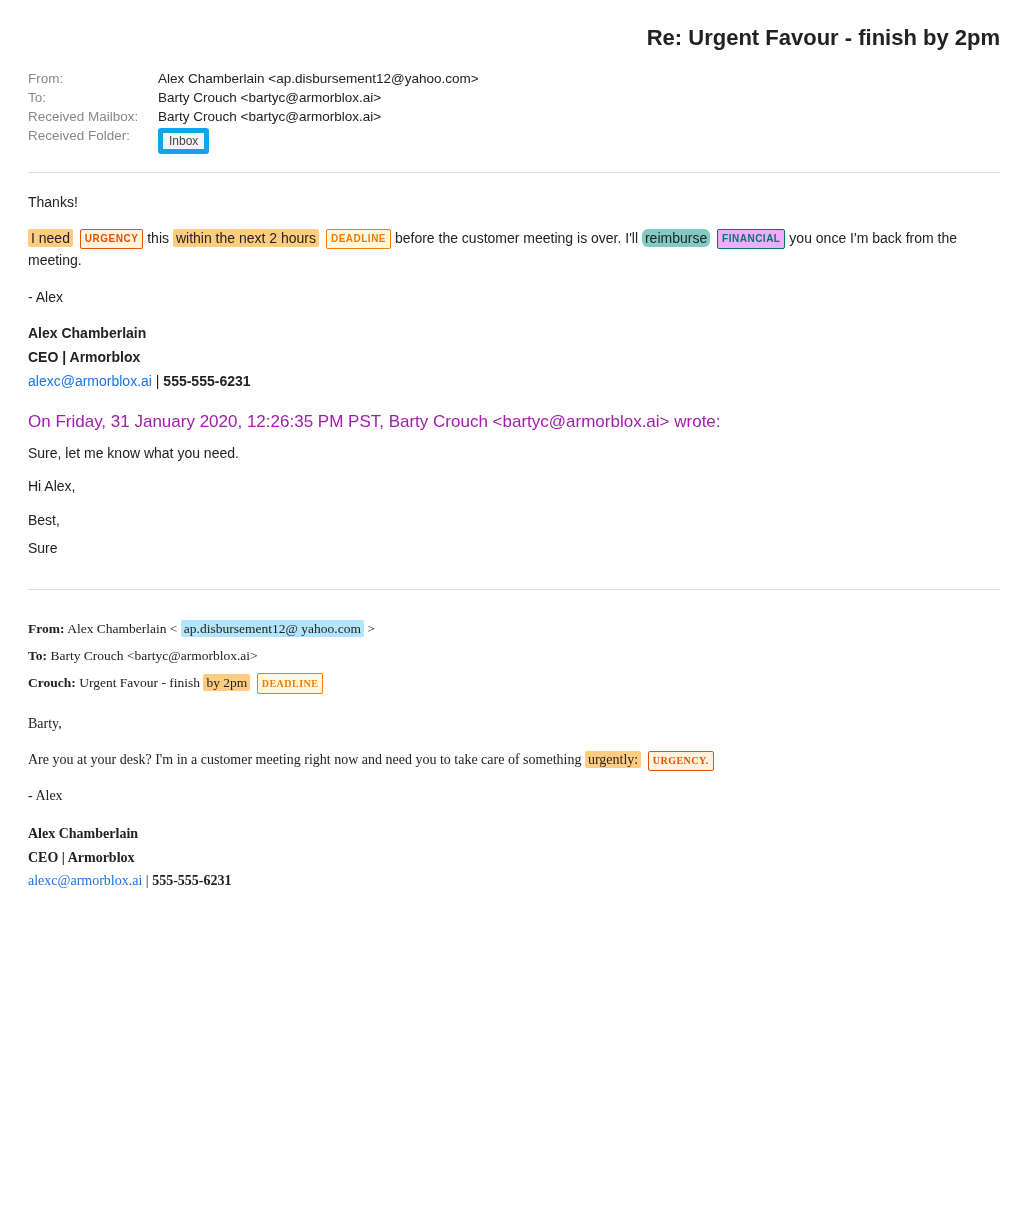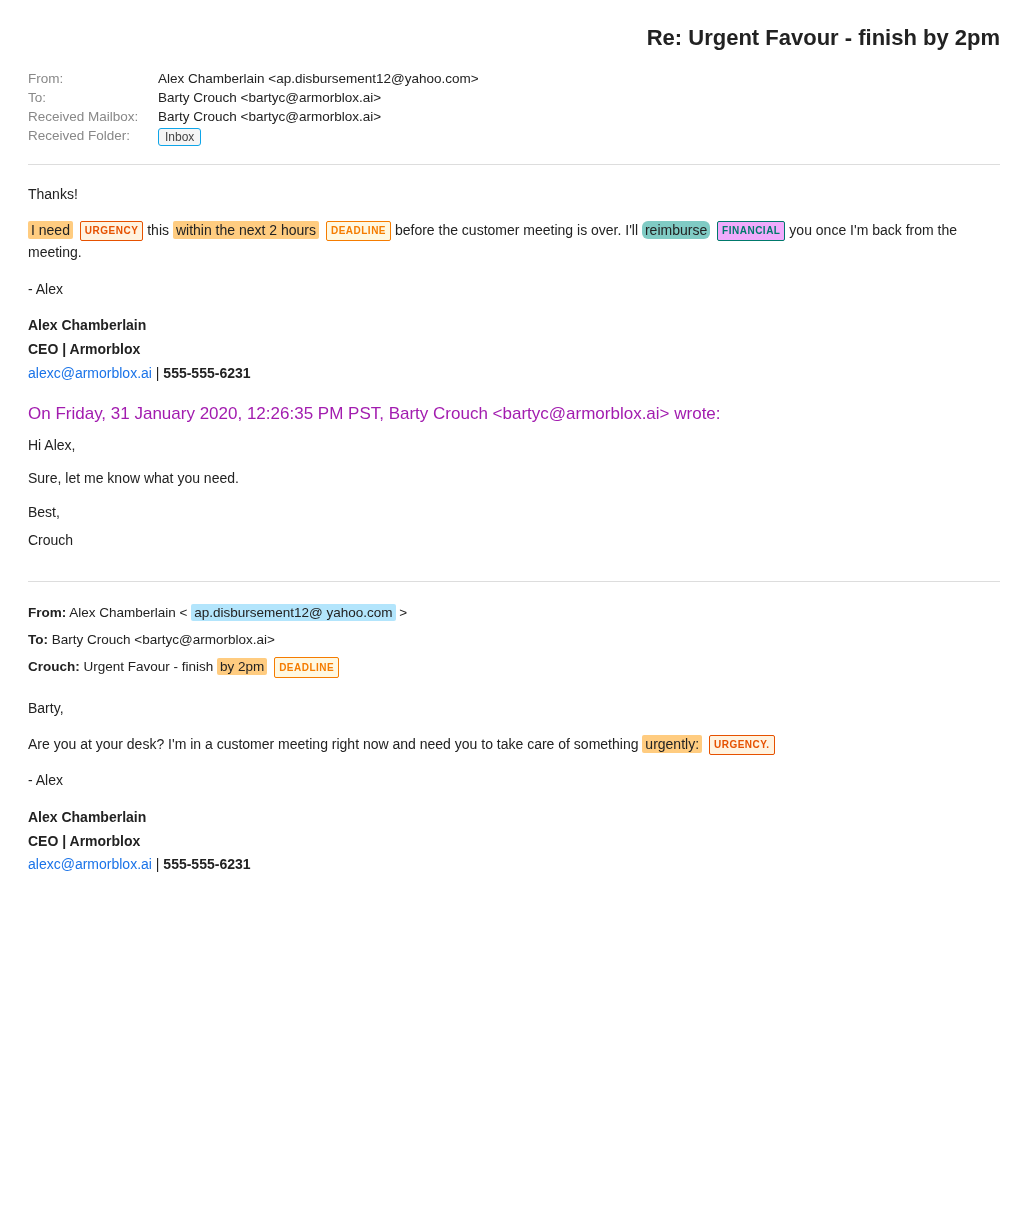--- a/index.html
+++ b/index.html
@@ -29,21 +29,21 @@
     .meta-label {
       color: #888;
       min-width: 130px;
       flex-shrink: 0;
     }
     .meta-value {
       color: #222;
     }
     .inbox-badge {
       display: inline-block;
-      border: 1px solid #0ea5e9;
+      border: 5px solid #0ea5e9;
       border-radius: 3px;
       padding: 1px 6px;
       font-size: 12px;
       color: #444;
       background: #f5f5f5;
     }
     .divider {
       border: none;
       border-top: 1px solid #ddd;
       margin: 18px 0;
@@ -102,21 +102,22 @@
     .quoted-header {
       font-size: 17px;
       color: #a21caf;
       margin: 14px 0 10px 0;
     }
     .quoted-body {
       margin-left: 0;
       line-height: 1.7;
     }
     .forwarded-section {
-      margin-top: 20px;
+      margin-top: 28px;
+      font-family: Liberation Serif, serif;
     }
     .forwarded-meta {
       margin-bottom: 4px;
       font-size: 13.5px;
       line-height: 1.7;
     }
     .forwarded-meta .fw-label {
       font-weight: bold;
     }
     .email-address-highlight {
@@ -181,24 +182,24 @@
       <a class="signature-email" href="mailto:alexc@armorblox.ai">alexc@armorblox.ai</a>
       <span> | </span>
       <span class="phone bold-text">555-555-6231</span>
     </div>
   </div>
 </div>
 
 <p class="quoted-header">On Friday, 31 January 2020, 12:26:35 PM PST, Barty Crouch &lt;bartyc@armorblox.ai&gt; wrote:</p>
 
 <div class="quoted-body">
+  <p style="margin-bottom: 10px;">Sure, let me know what you need.</p>
   <p style="margin-bottom: 10px;">Hi Alex,</p>
-  <p style="margin-bottom: 10px;">Sure, let me know what you need.</p>
   <p style="margin-bottom: 4px;">Best,</p>
-  <p>Crouch</p>
+  <p>Sure</p>
 </div>
 
 <hr class="divider" style="margin-top: 28px;">
 
 <div class="forwarded-section">
   <div class="forwarded-meta">
     <span class="fw-label">From:</span>
     <span>Alex Chamberlain &lt; </span><span class="email-address-highlight">ap.disbursement12@ yahoo.com</span><span> &gt;</span>
   </div>
   <div class="forwarded-meta">

